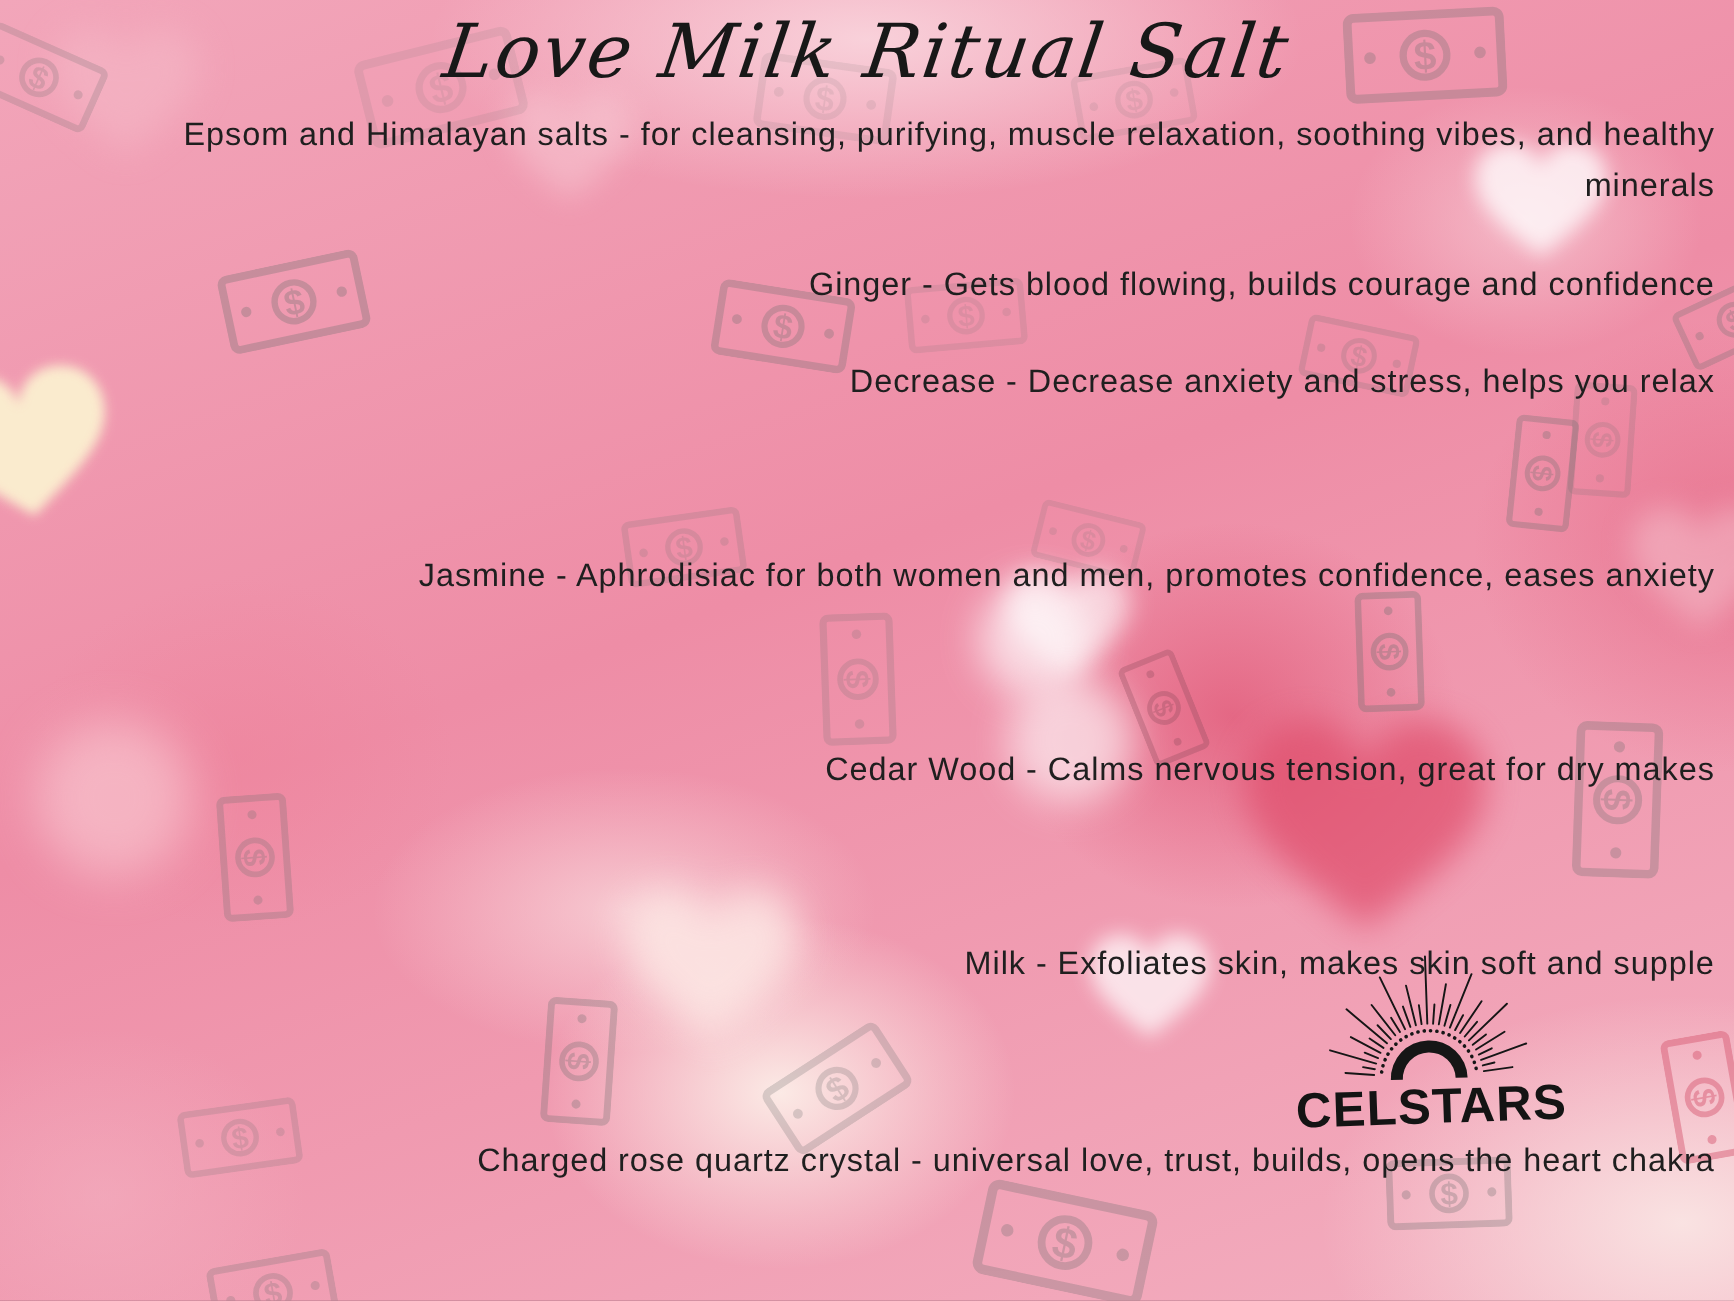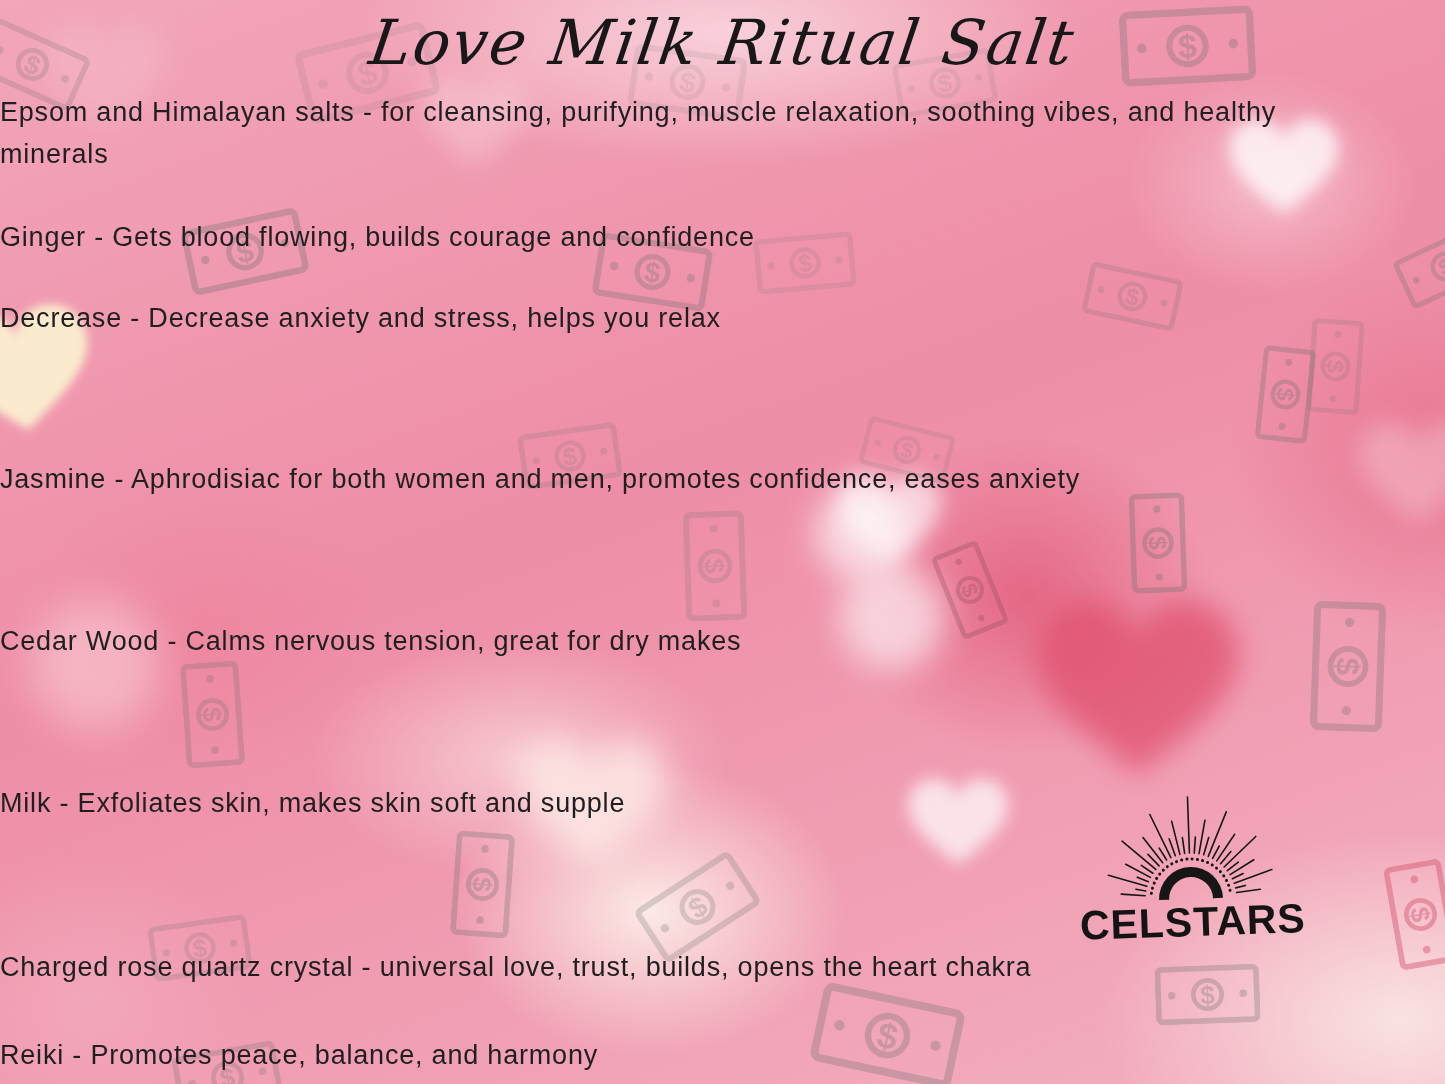--- a/index.html
+++ b/index.html
@@ -22,21 +22,21 @@
   .deco{position:absolute;pointer-events:none;}
   .heart{position:absolute;}
   .bill{position:absolute;}
   .blob{position:absolute;border-radius:50%;}
   #title{
     position:absolute;top:6px;left:0;right:0;text-align:center;
     font-family:"DejaVu Serif",serif;font-style:italic;font-weight:400;
     font-size:62px;letter-spacing:2px;color:#181818;transform:skewX(-8deg);
   }
   .text-line{
-    position:absolute;left:0;right:16px;text-align:left;
+    position:absolute;left:0;right:16px;text-align:right;
     font-size:27px;letter-spacing:.8px;color:#1f1f1f;line-height:34px;
   }
   #subtitle{line-height:42px;}
   #subtitle span{display:inline-block;max-width:1360px;}
   #logo{position:absolute;left:1078px;top:793px;width:224px;text-align:center;transform:rotate(-2deg);}
   #logo-text{
     font-family:"Liberation Sans",sans-serif;font-weight:700;font-size:41px;
     letter-spacing:1px;color:#141414;margin-top:-4px;
   }
   #sunburst{display:block;margin:0 auto;}
@@ -173,21 +173,20 @@
 
   <div id="title">Love Milk Ritual Salt</div>
 
   <div class="text-line" id="subtitle" style="top:91px"><span>Epsom and Himalayan salts - for cleansing, purifying, muscle relaxation, soothing vibes, and healthy minerals</span></div>
   <div class="text-line" style="top:220px">Ginger - Gets blood flowing, builds courage and confidence</div>
   <div class="text-line" style="top:301px">Decrease - Decrease anxiety and stress, helps you relax</div>
   <div class="text-line" style="top:462px">Jasmine - Aphrodisiac for both women and men, promotes confidence, eases anxiety</div>
   <div class="text-line" style="top:624px">Cedar Wood - Calms nervous tension, great for dry makes</div>
   <div class="text-line" style="top:786px">Milk - Exfoliates skin, makes skin soft and supple</div>
   <div class="text-line" style="top:950px">Charged rose quartz crystal - universal love, trust, builds, opens the heart chakra</div>
-  <div class="text-line" style="top:1038px">Reiki - Promotes peace, balance, and harmony</div>
 
   <div id="logo">
     <svg id="sunburst" width="224" height="110" viewBox="0 0 220 110">
       <g stroke="#161616" stroke-width="1.6" stroke-linecap="round">
         <g transform="translate(110,106)">
           <line y1="-46" y2="-70" transform="rotate(-84)"></line>
             <line y1="-46" y2="-56" transform="rotate(-78)"></line>
           <line y1="-46" y2="-86" transform="rotate(-72)"></line>
             <line y1="-46" y2="-58" transform="rotate(-66)"></line>
           <line y1="-46" y2="-74" transform="rotate(-60)"></line>

